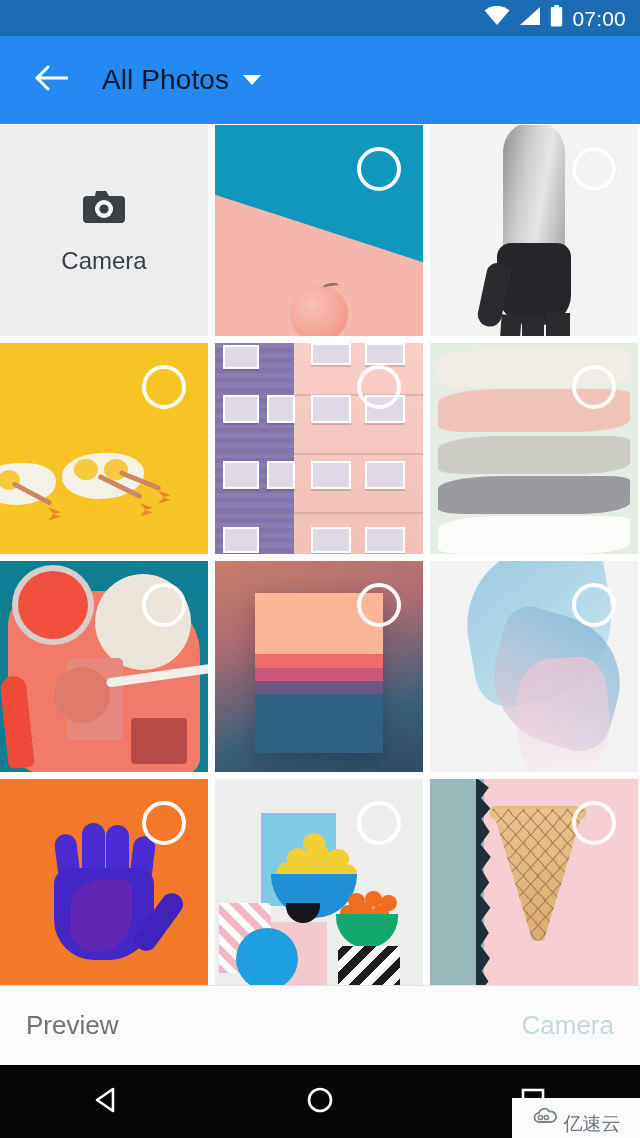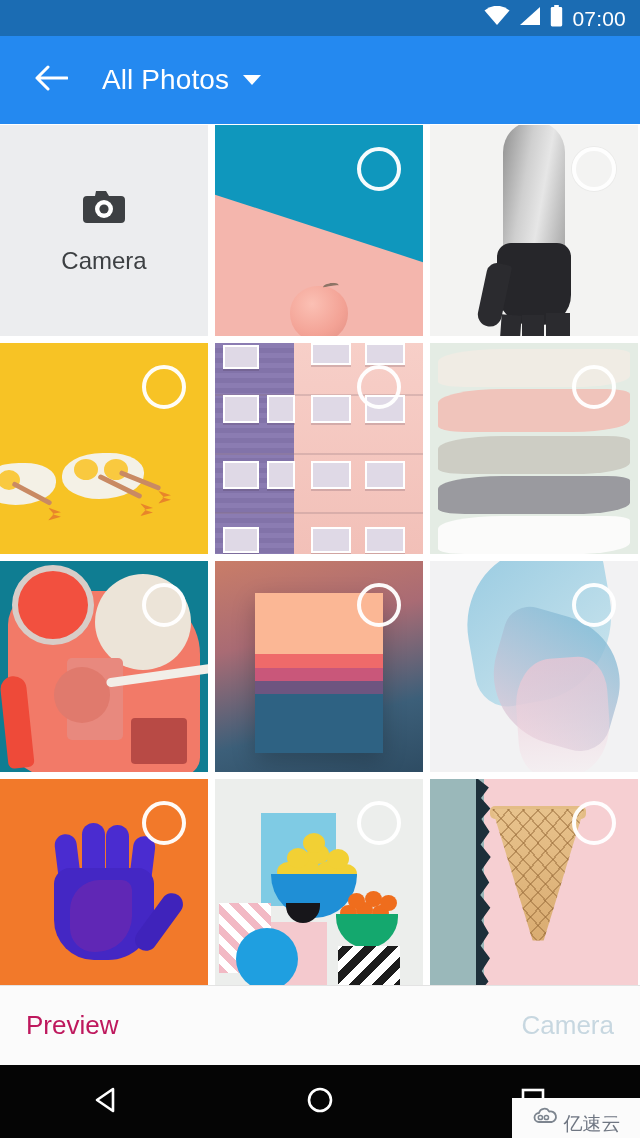--- a/index.html
+++ b/index.html
@@ -18,21 +18,21 @@
   .sb-time { color:#ffffff; font-size:21px; letter-spacing:.2px; line-height:1;
              font-family:"Liberation Sans",sans-serif; }
 
   
   .app-bar {
     position:absolute; top:36px; left:0; width:640px; height:88px;
     background:#2489f0; display:flex; align-items:center; padding-left:24px;
   }
   .back-btn { width:54px; height:54px; display:flex; align-items:center; justify-content:center; }
   .title-group { display:flex; align-items:center; gap:14px; margin-left:24px; }
-  .app-title { color:#ffffff; font-size:28px; font-weight:400; letter-spacing:.1px; }
+  .app-title { color:#0f172a; font-size:28px; font-weight:400; letter-spacing:.1px; }
   .caret { width:0;height:0;border-left:9px solid transparent;border-right:9px solid transparent;
            border-top:10px solid #ffffff; }
 
   
   .grid {
     position:absolute; top:125px; left:0; width:640px; height:860px;
     display:grid; grid-template-columns:repeat(3,208px); grid-template-rows:repeat(4,211px);
     gap:7px 7px; background:#ffffff; justify-content:start;
   }
   .tile { position:relative; overflow:hidden; background:#eceef0; }
@@ -182,21 +182,21 @@
   .art-cone .lip { position:absolute; left:52%; top:13%; margin-left:-48px; width:96px; height:13px;
      background:#e4bd86; border-radius:5px; }
 
   
   .action-bar {
     position:absolute; top:985px; left:0; width:640px; height:80px;
     background:#fbfbfb; border-top:1px solid #e3e3e3;
     display:flex; align-items:center; justify-content:space-between;
     padding:0 26px;
   }
-  .preview-btn { color:#be185d; font-size:26px; }
+  .preview-btn { color:#737373; font-size:26px; }
   .apply-btn   { color:#c7d7e0; font-size:26px; }
 
   
   .nav-bar {
     position:absolute; top:1065px; left:0; width:640px; height:73px;
     background:#050505; display:flex; align-items:center; justify-content:space-around;
   }
   .nav-btn { width:74px; height:52px; display:flex; align-items:center; justify-content:center; }
 
   .watermark { position:absolute; right:0; bottom:0; width:128px; height:40px;

